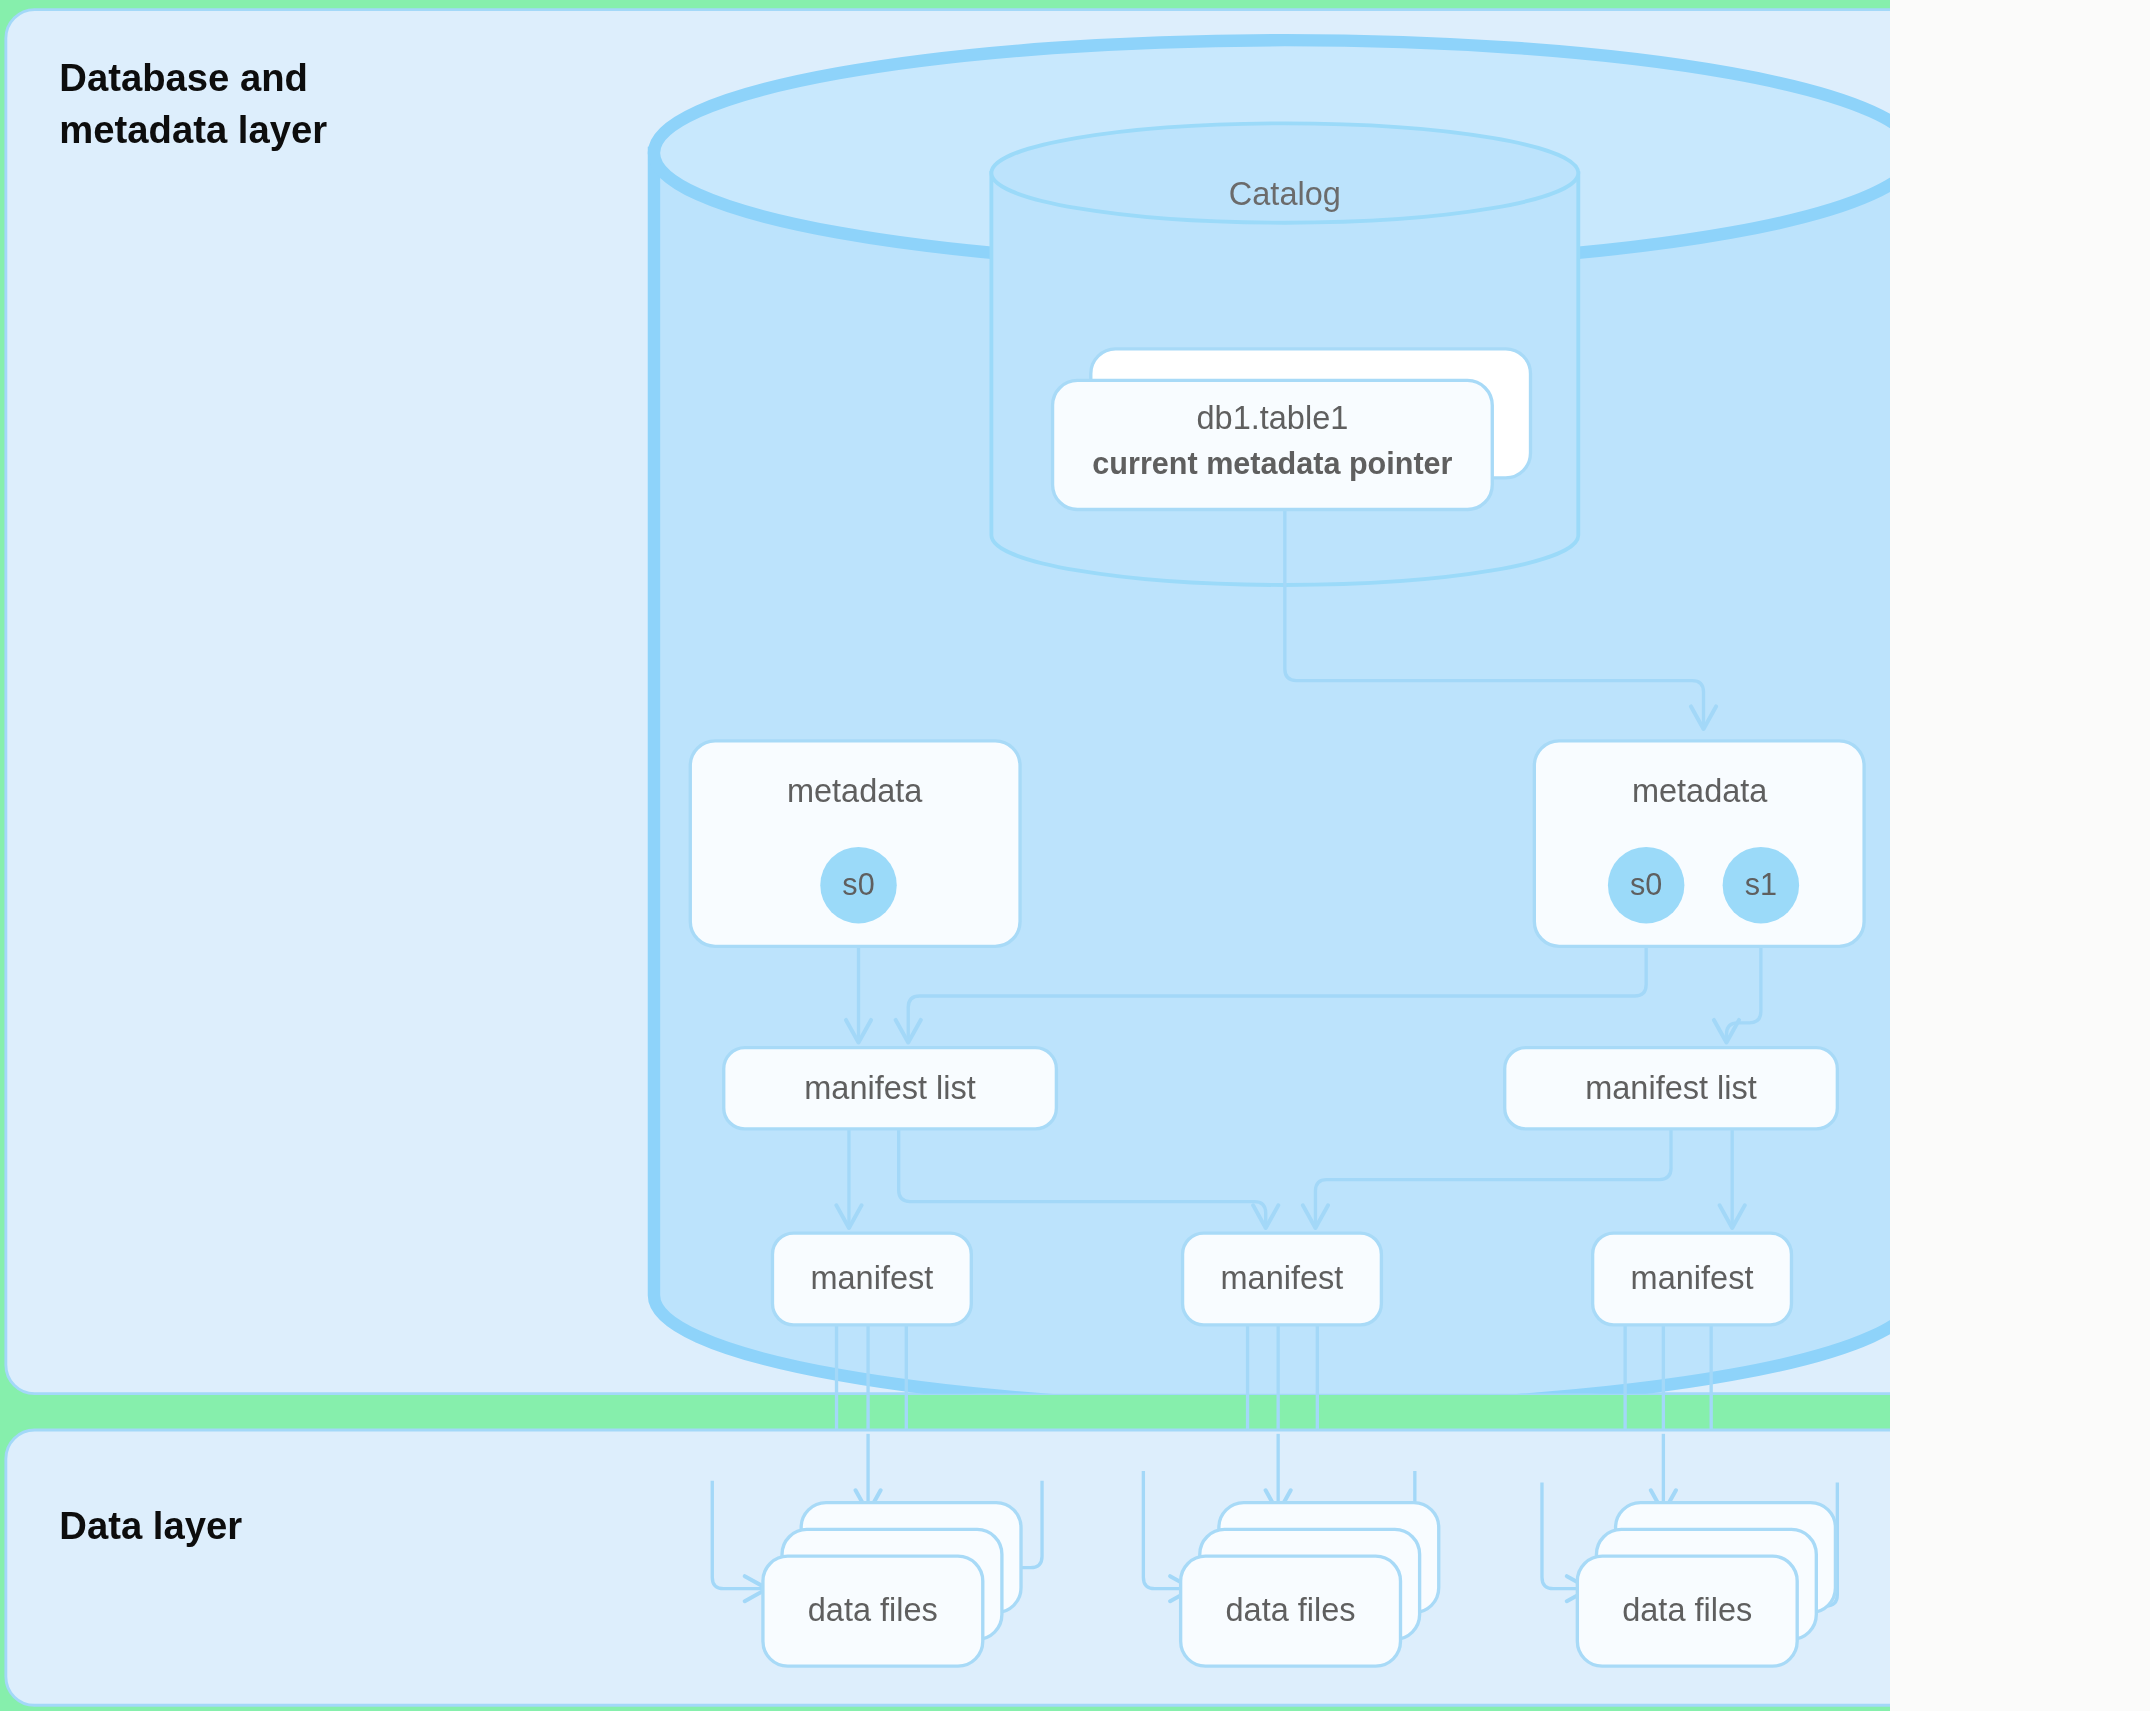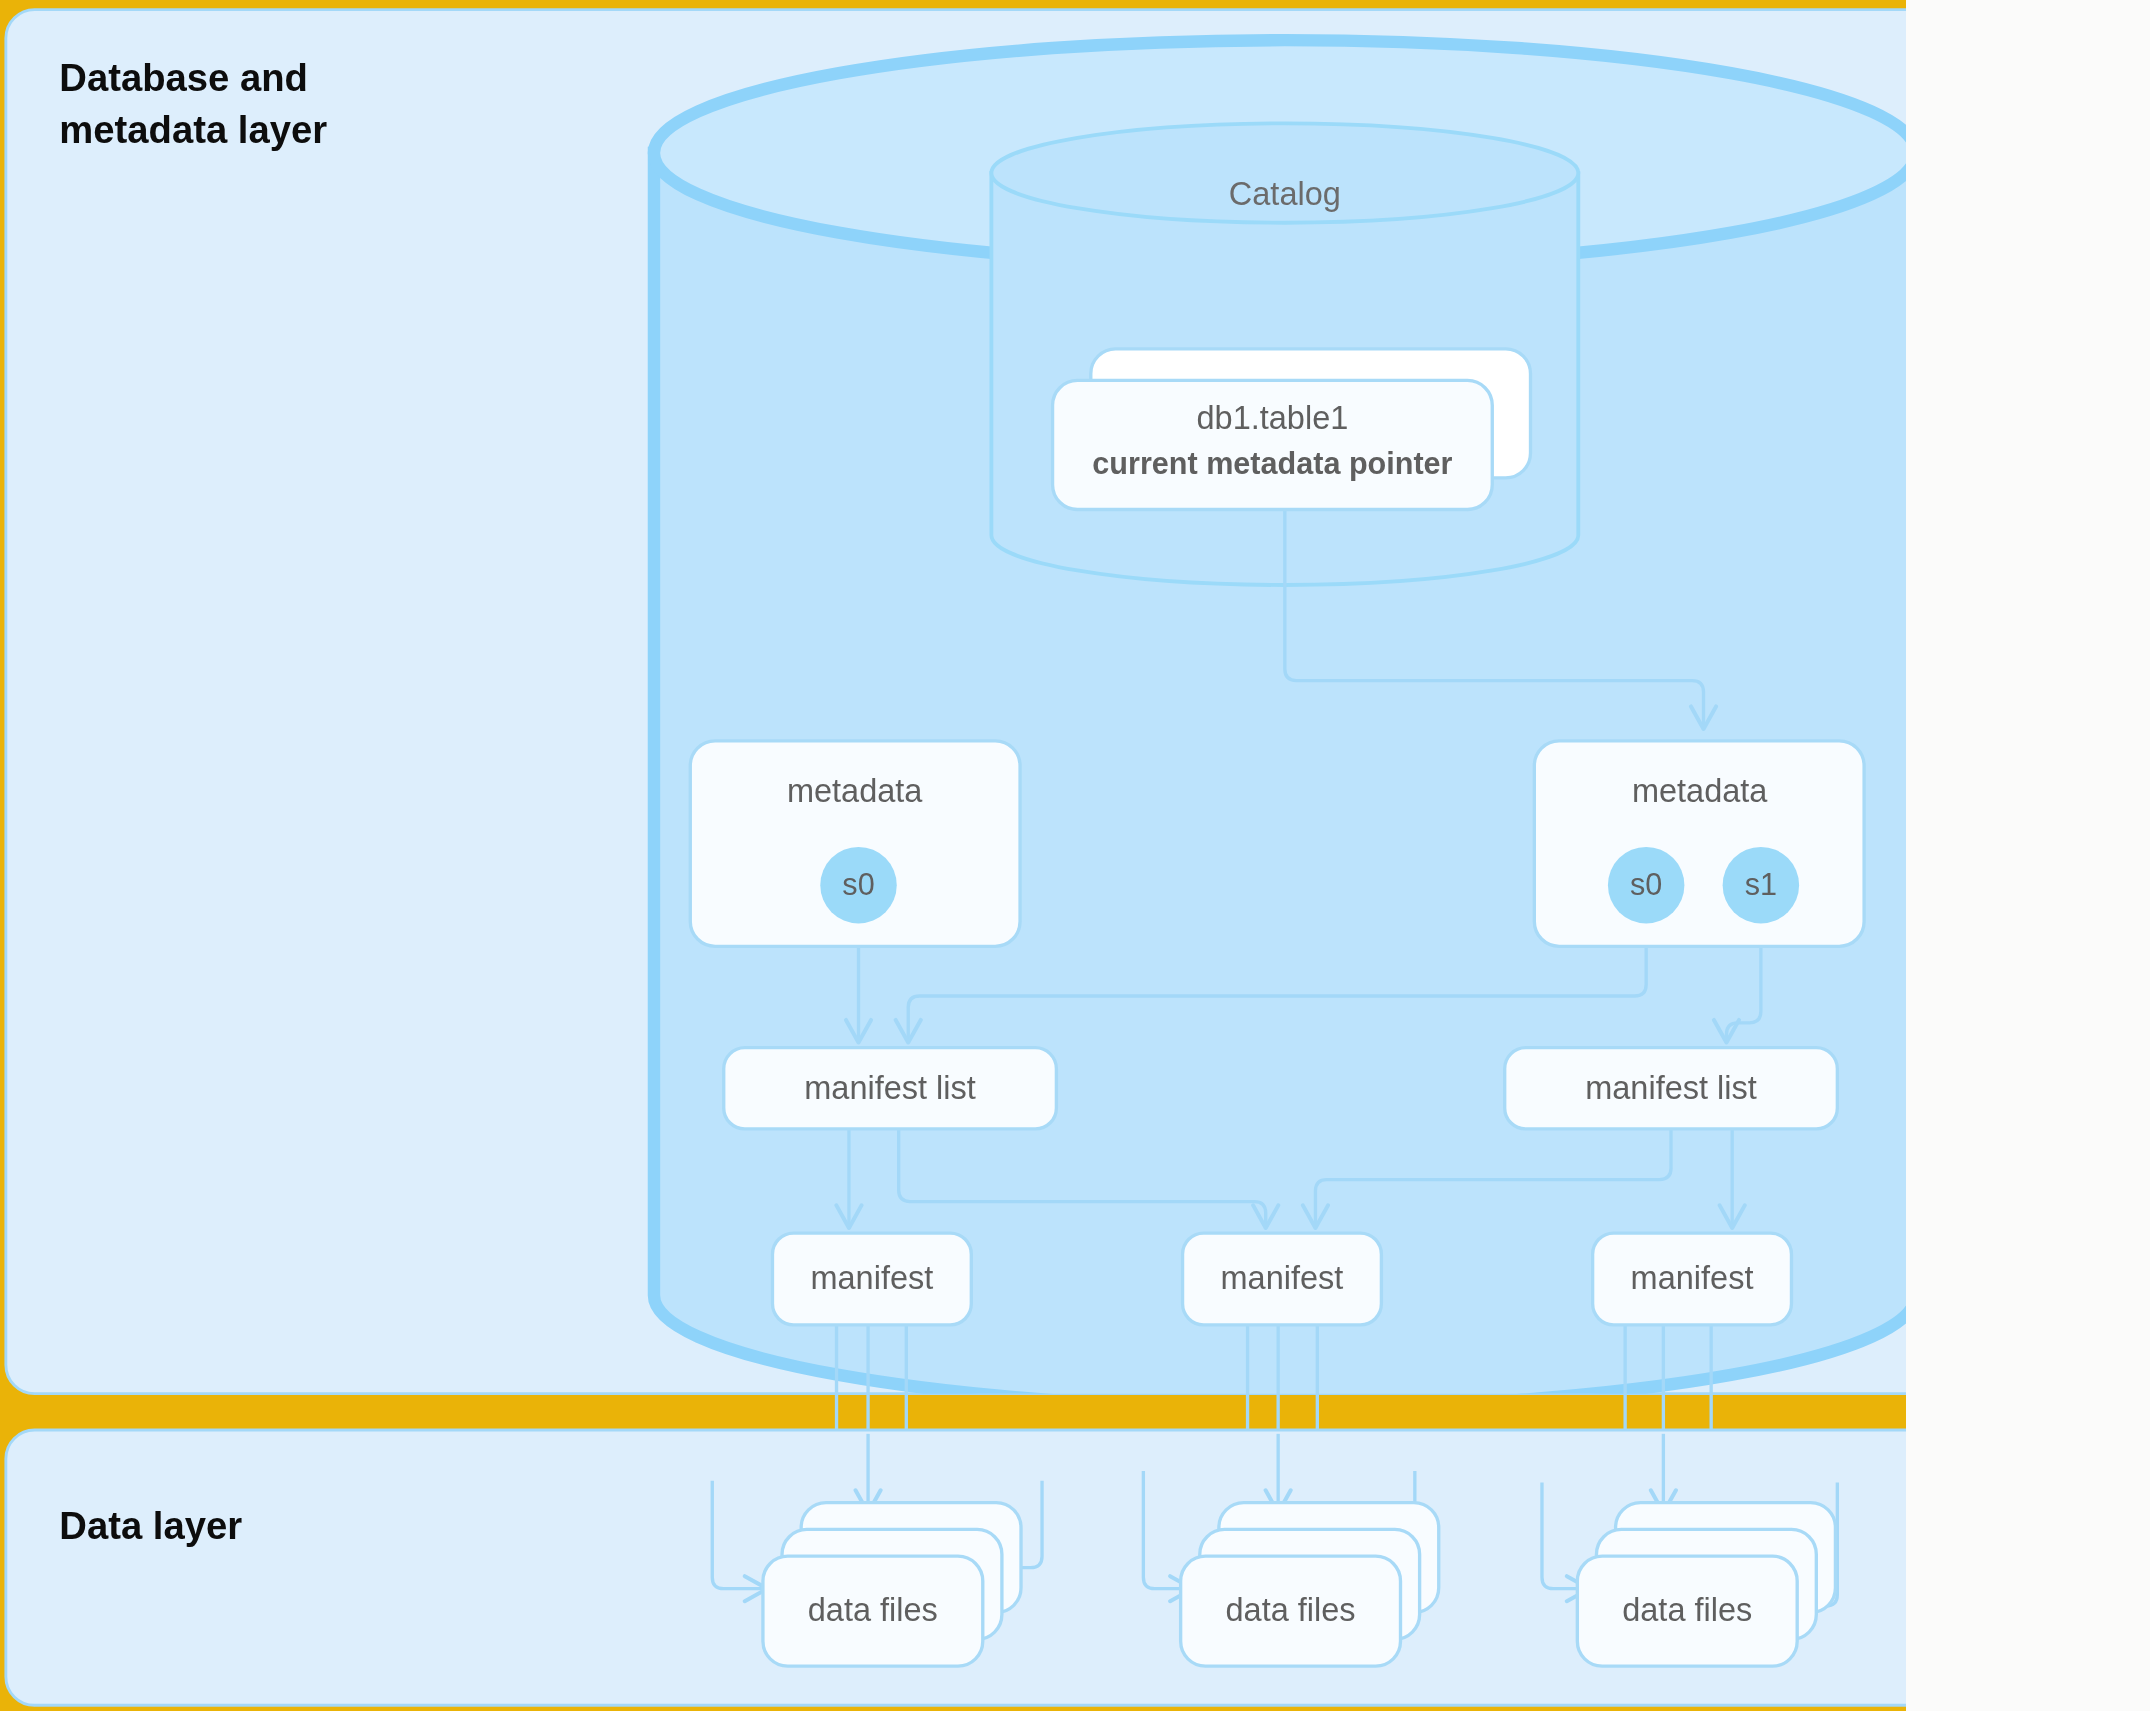--- a/index.html
+++ b/index.html
@@ -4,24 +4,23 @@
 <style>
   html, body {
     margin: 0;
     padding: 0;
     background: #fbfbfa;
   }
   #canvas {
     position: relative;
     width: 1890px;
     height: 1712px;
-    background: #eab308;
+    background: #86efac;
     font-family: "Liberation Sans", sans-serif;
     overflow: hidden;
-    padding-left: 16px;
   }
   svg.diagram {
     position: absolute;
     top: 0;
     left: 0;
     width: 2151px;
     height: 1712px;
   }
   .layer-title {
     font-family: "Liberation Sans", sans-serif;

